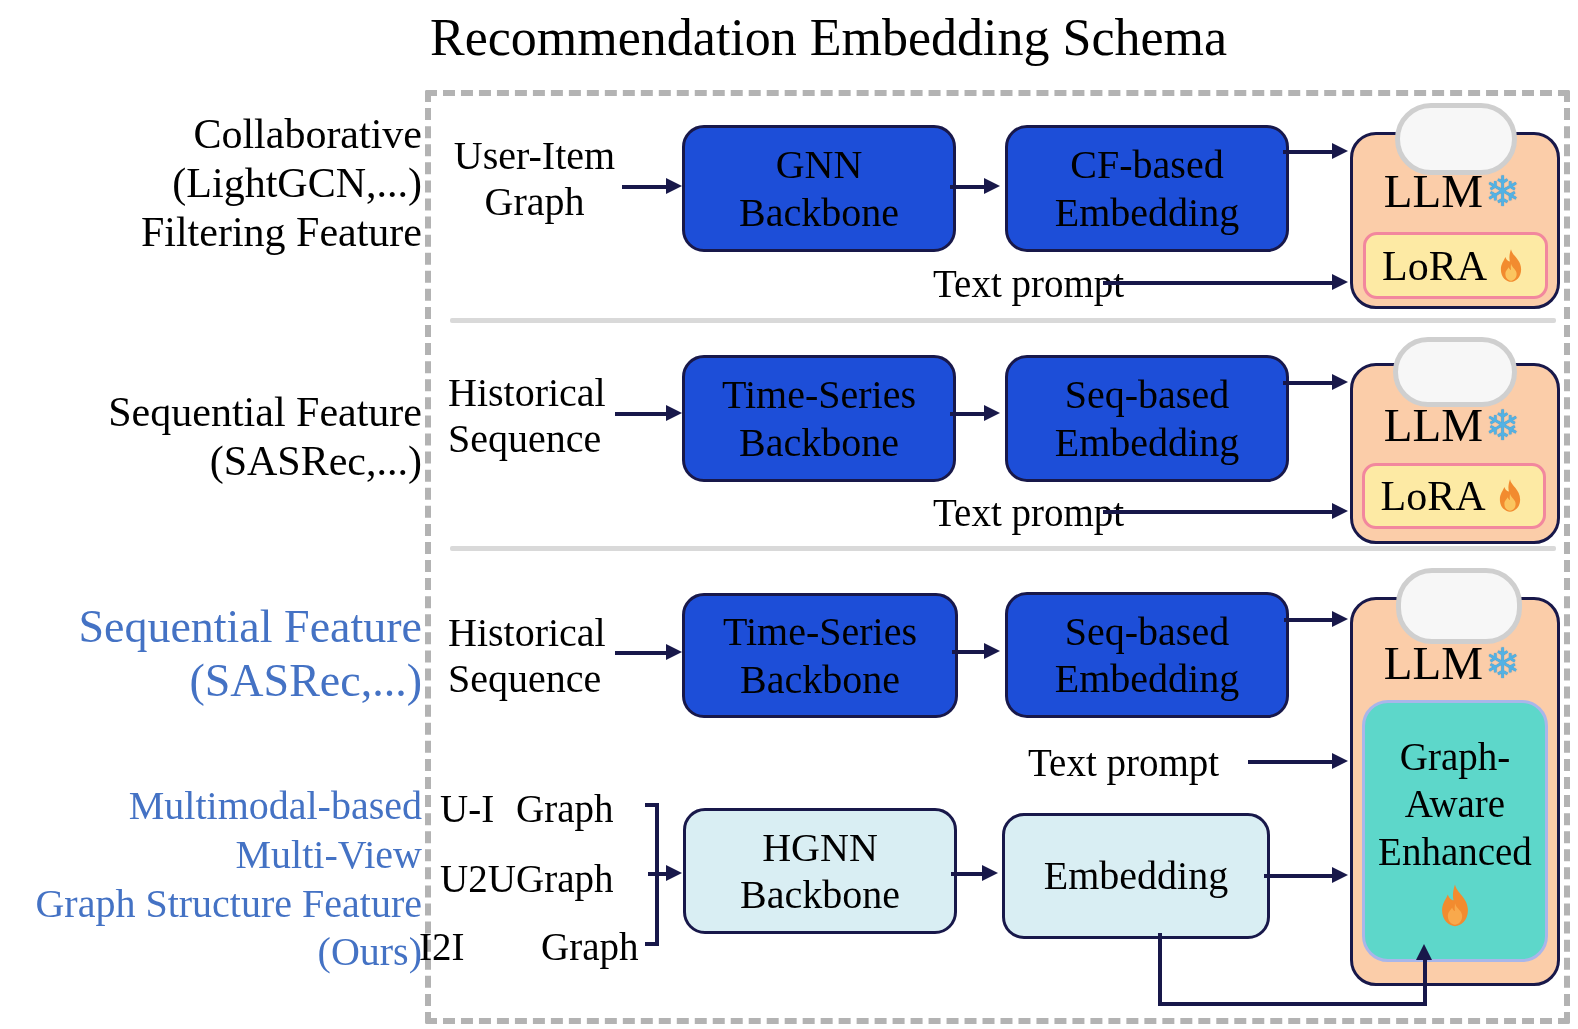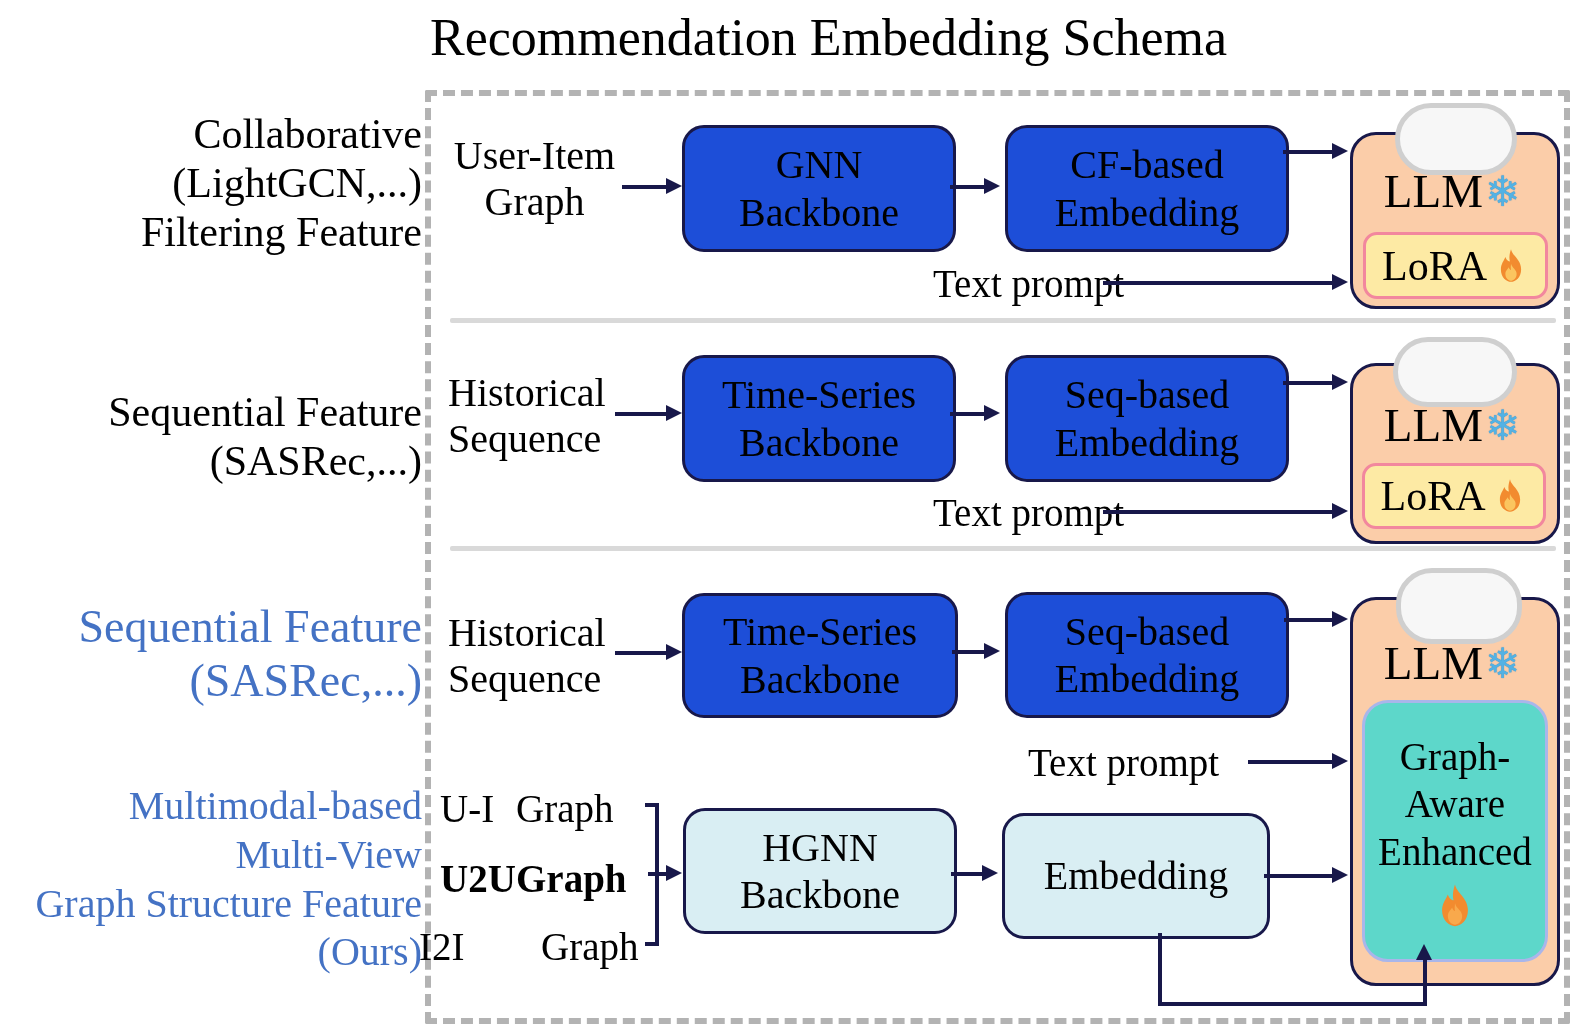--- a/index.html
+++ b/index.html
@@ -184,21 +184,21 @@
 <div class="tr" style="left:1332px;top:611px;"></div>
 
 <div class="abs tprompt" style="left:1028px;top:740px;">Text prompt</div>
 <div class="hl" style="left:1248px;top:760px;width:86px;"></div>
 <div class="tr" style="left:1332px;top:753px;"></div>
 
 <div class="abs ginput" style="left:440px;top:786px;">
   <span class="c1">U-I</span>
   <span>Graph</span>
 </div>
-<div class="abs ginput" style="left:440px;top:856px;font-weight:bold;">
+<div class="abs ginput" style="left:440px;top:856px;">
   <span class="c1">U2U</span>
   <span>Graph</span>
 </div>
 <div class="abs ginput" style="left:419px;top:924px;gap:46px;">
   <span class="c1">I2I</span>
   <span>Graph</span>
 </div>
 <div class="hl" style="left:645px;top:803px;width:14px;"></div>
 <div class="hl" style="left:645px;top:942px;width:14px;"></div>
 <div class="vl" style="left:655px;top:803px;height:142px;"></div>

